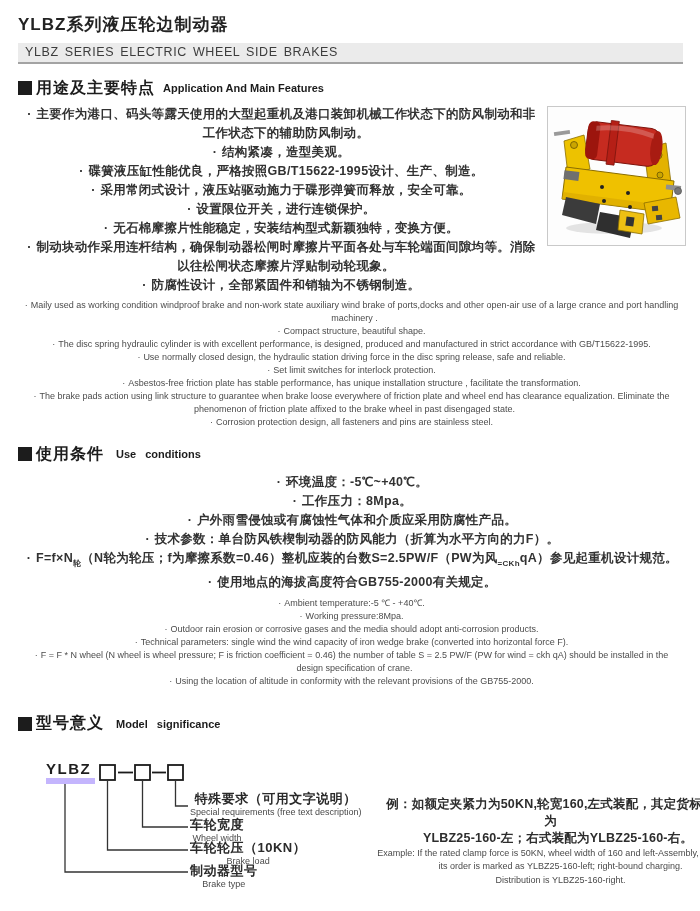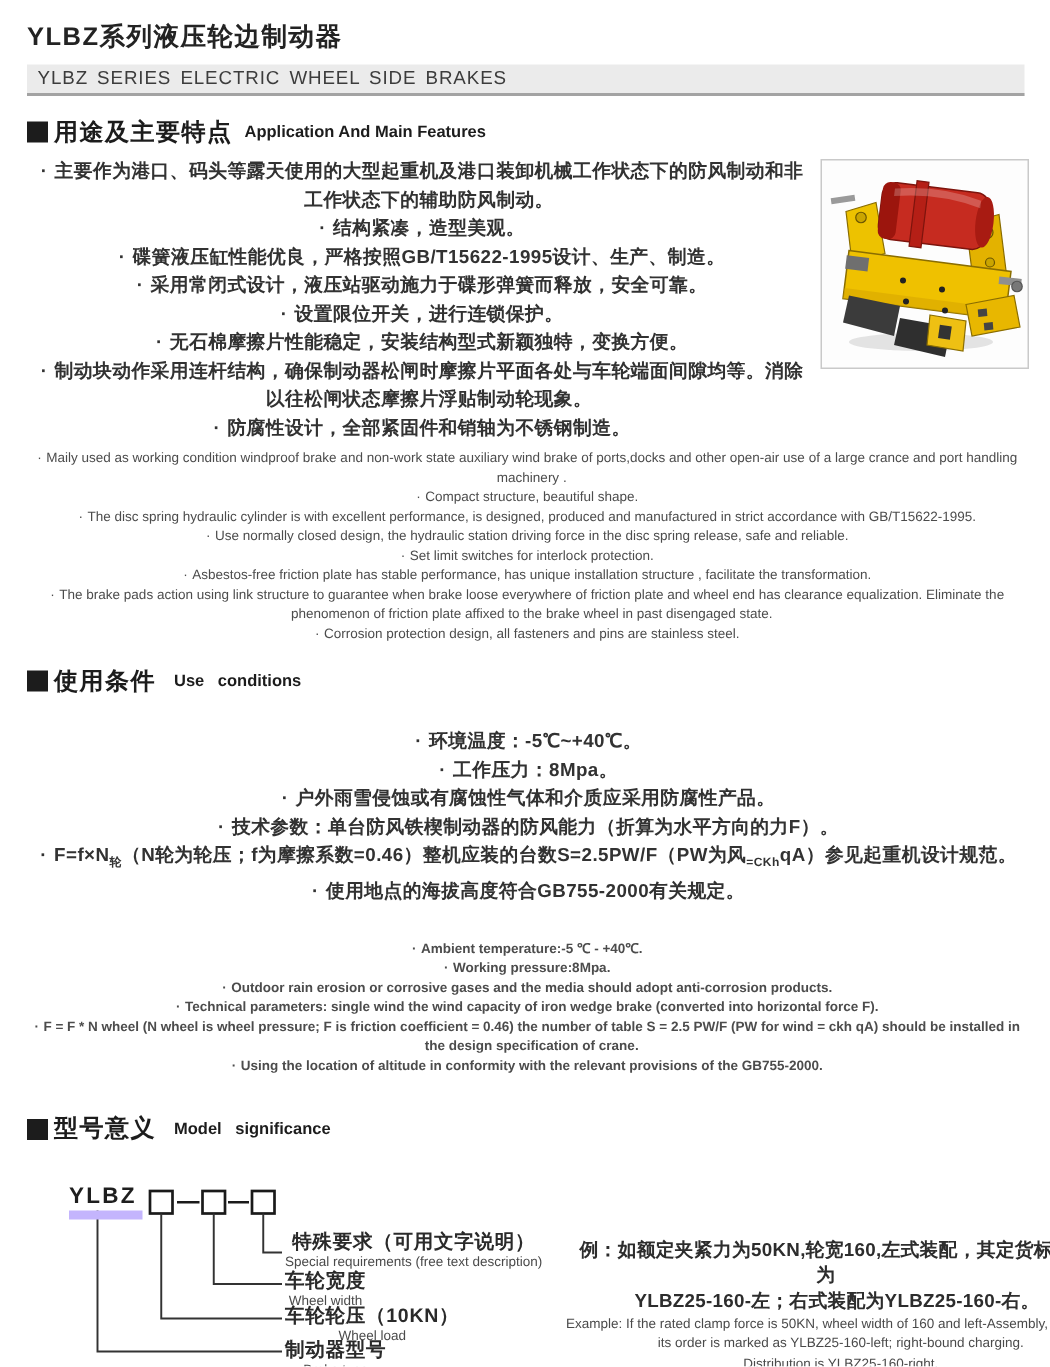--- a/index.html
+++ b/index.html
@@ -29,22 +29,22 @@
     font-size:12.5px;font-weight:bold;color:#323232;line-height:19px;
     padding-left:14px;letter-spacing:.3px;
   }
   .zb::before{content:"·";display:inline-block;width:14px;margin-left:-14px;color:#323232;}
   .eb{
     font-size:9px;color:#4c4c4c;line-height:13px;padding-left:9px;
   }
   .eb::before{content:"·";display:inline-block;width:9px;margin-left:-9px;}
   .feat-zh{margin-top:7px;width:522px;}
   .feat-en{margin-top:4px;width:664px;}
-  .cond-zh{margin-top:21px;width:664px;}
-  .cond-en{margin-top:22px;width:664px;font-weight:bold;}
+  .cond-zh{margin-top:9px;width:664px;}
+  .cond-en{margin-top:5px;width:664px;}
   sub{font-size:8px;}
   .m-feat{margin-top:14px;}
   .m-cond{margin-top:15px;}
   .m-model{margin-top:26px;}
   
   .photo-box{
     position:absolute;left:547px;top:106px;width:139px;height:140px;
     border:1px solid #c9c9c9;background:#fdfdfd;box-sizing:border-box;
     display:flex;align-items:center;justify-content:center;
   }
@@ -193,21 +193,21 @@
       <div class="lbl" style="top:50px;">
         <div class="lz">特殊要求（可用文字说明）</div>
         <div class="le">Special requirements (free text description)</div>
       </div>
       <div class="lbl" style="top:76px;">
         <div class="lz">车轮宽度</div>
         <div class="le">Wheel width</div>
       </div>
       <div class="lbl" style="top:99px;">
         <div class="lz">车轮轮压（10KN）</div>
-        <div class="le">Wheel load</div>
+        <div class="le">Brake load</div>
       </div>
       <div class="lbl" style="top:122px;">
         <div class="lz">制动器型号</div>
         <div class="le">Brake type</div>
       </div>
 
       <div class="example">
         <div class="ex-zh i1">例：如额定夹紧力为50KN,轮宽160,左式装配，其定货标记为</div>
         <div class="ex-zh i2">YLBZ25-160-左；右式装配为YLBZ25-160-右。</div>
         <div class="ex-en">Example: If the rated clamp force is 50KN, wheel width of 160 and left-Assembly,</div>

